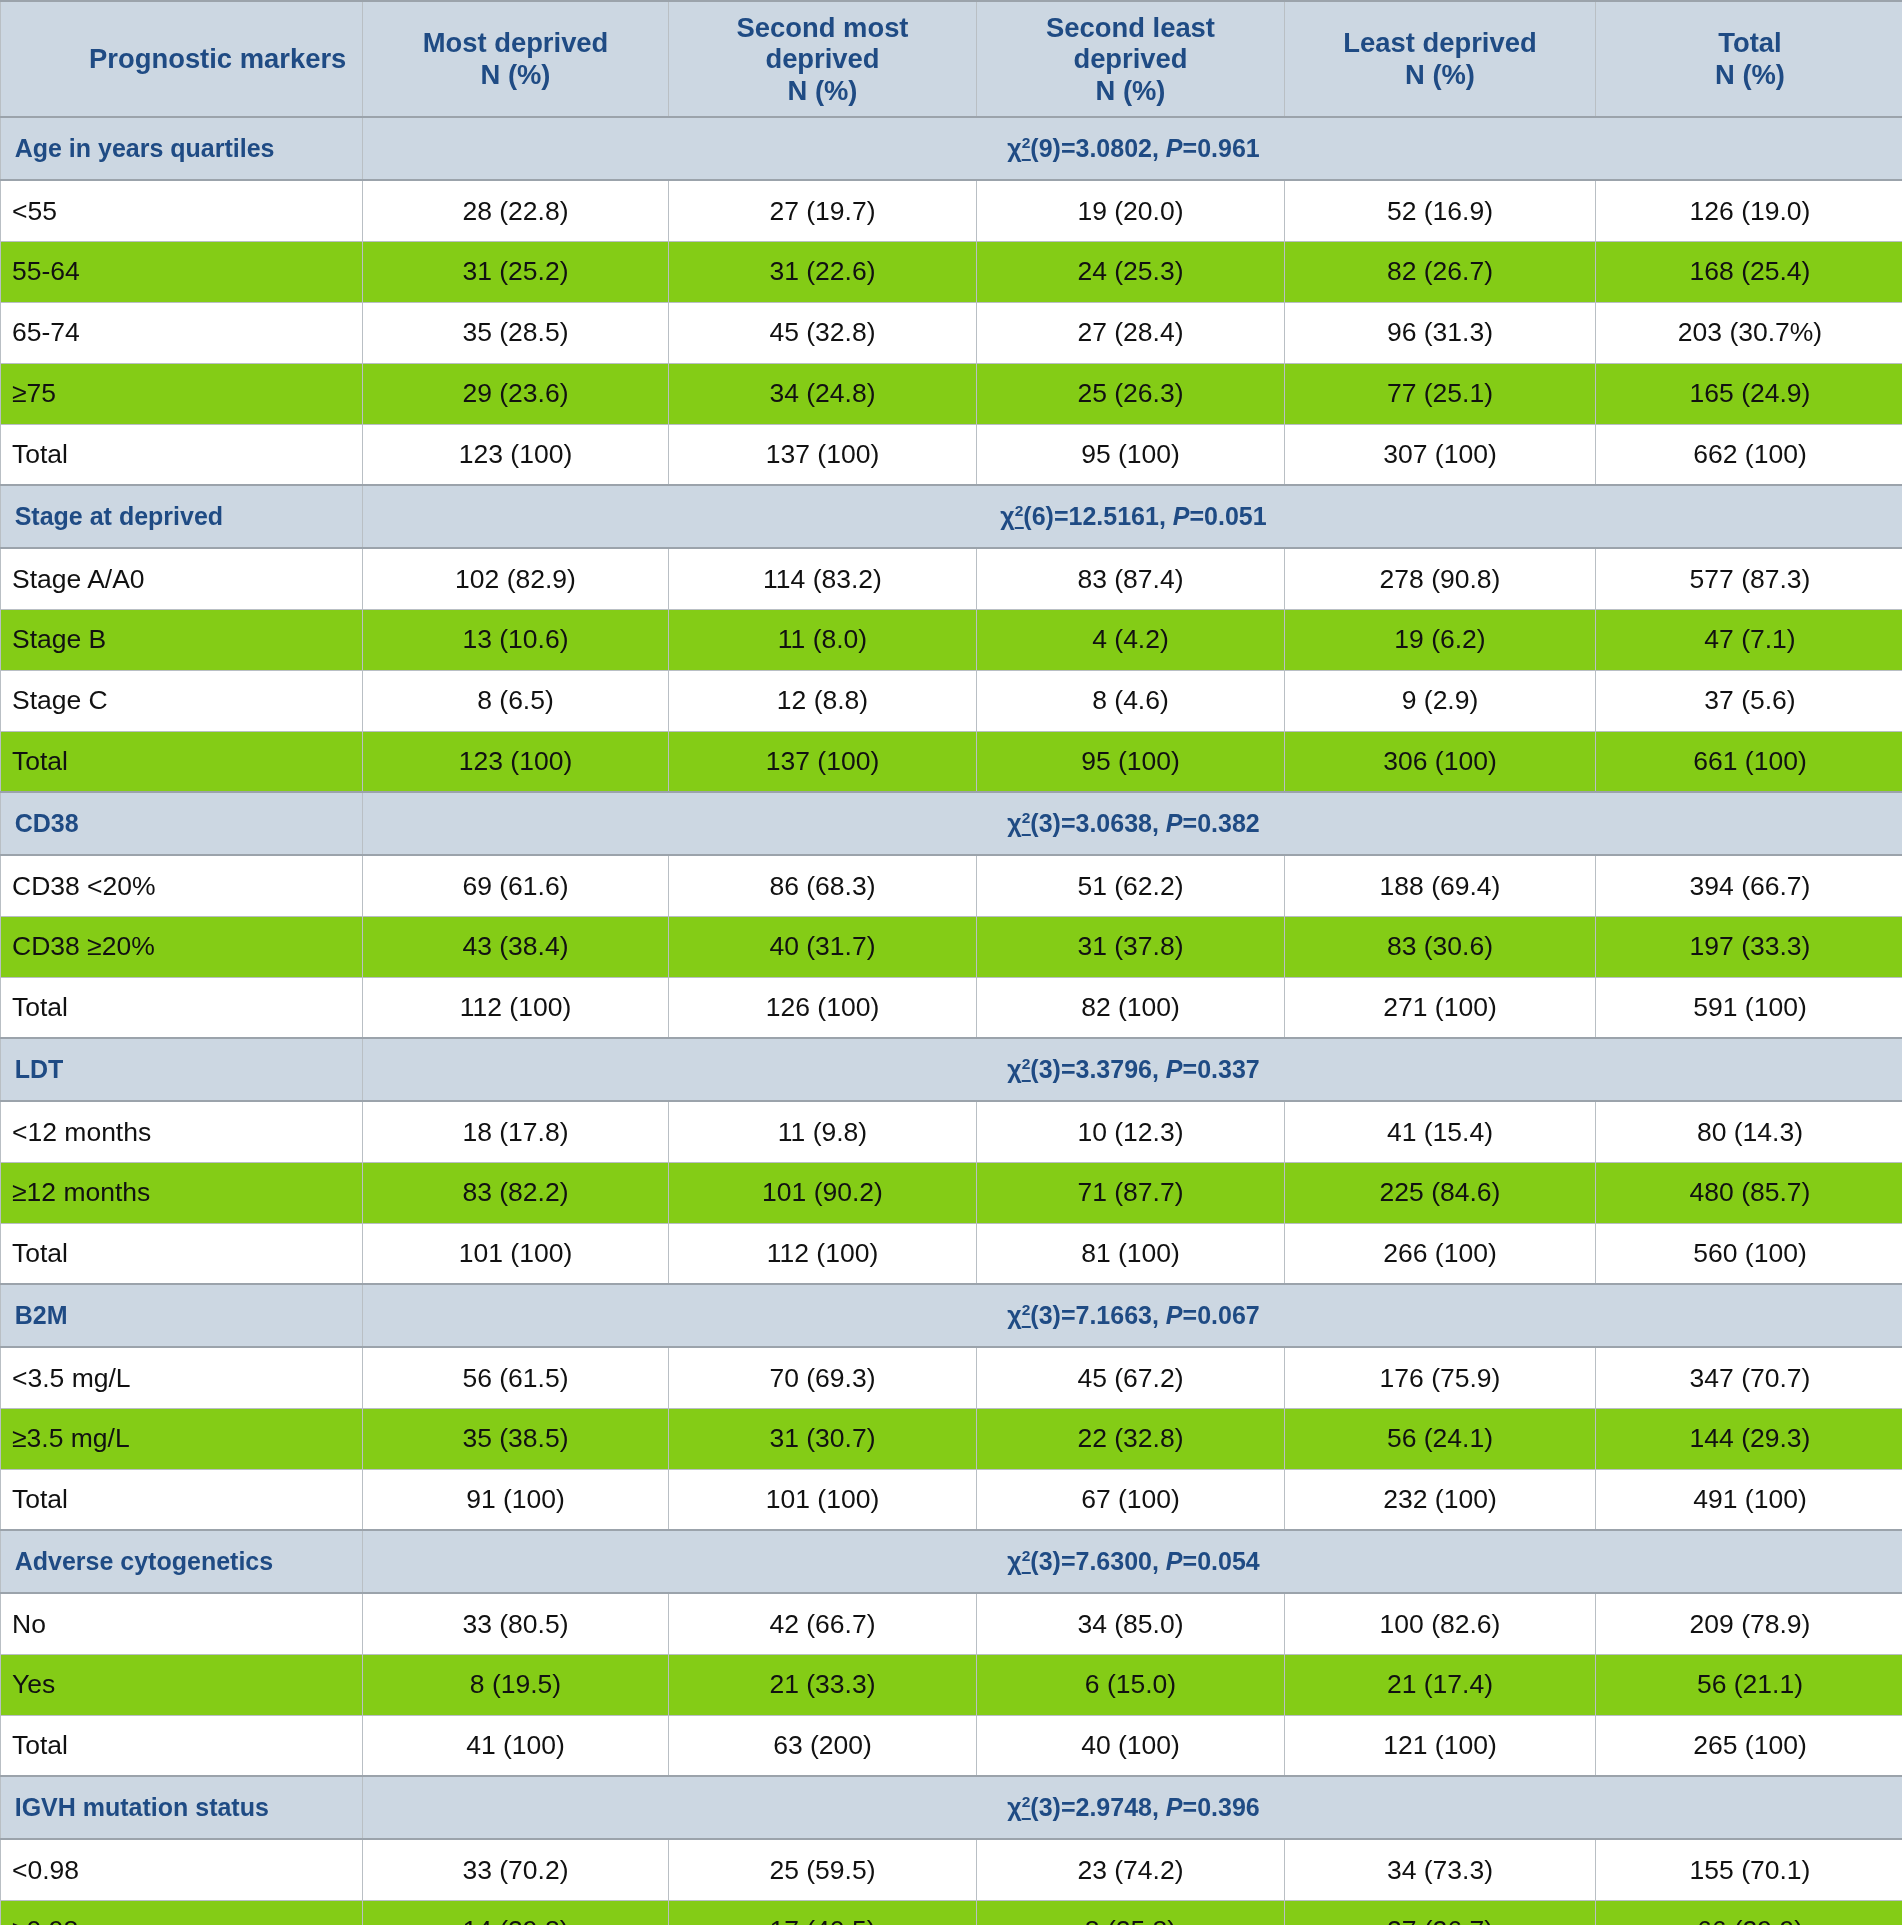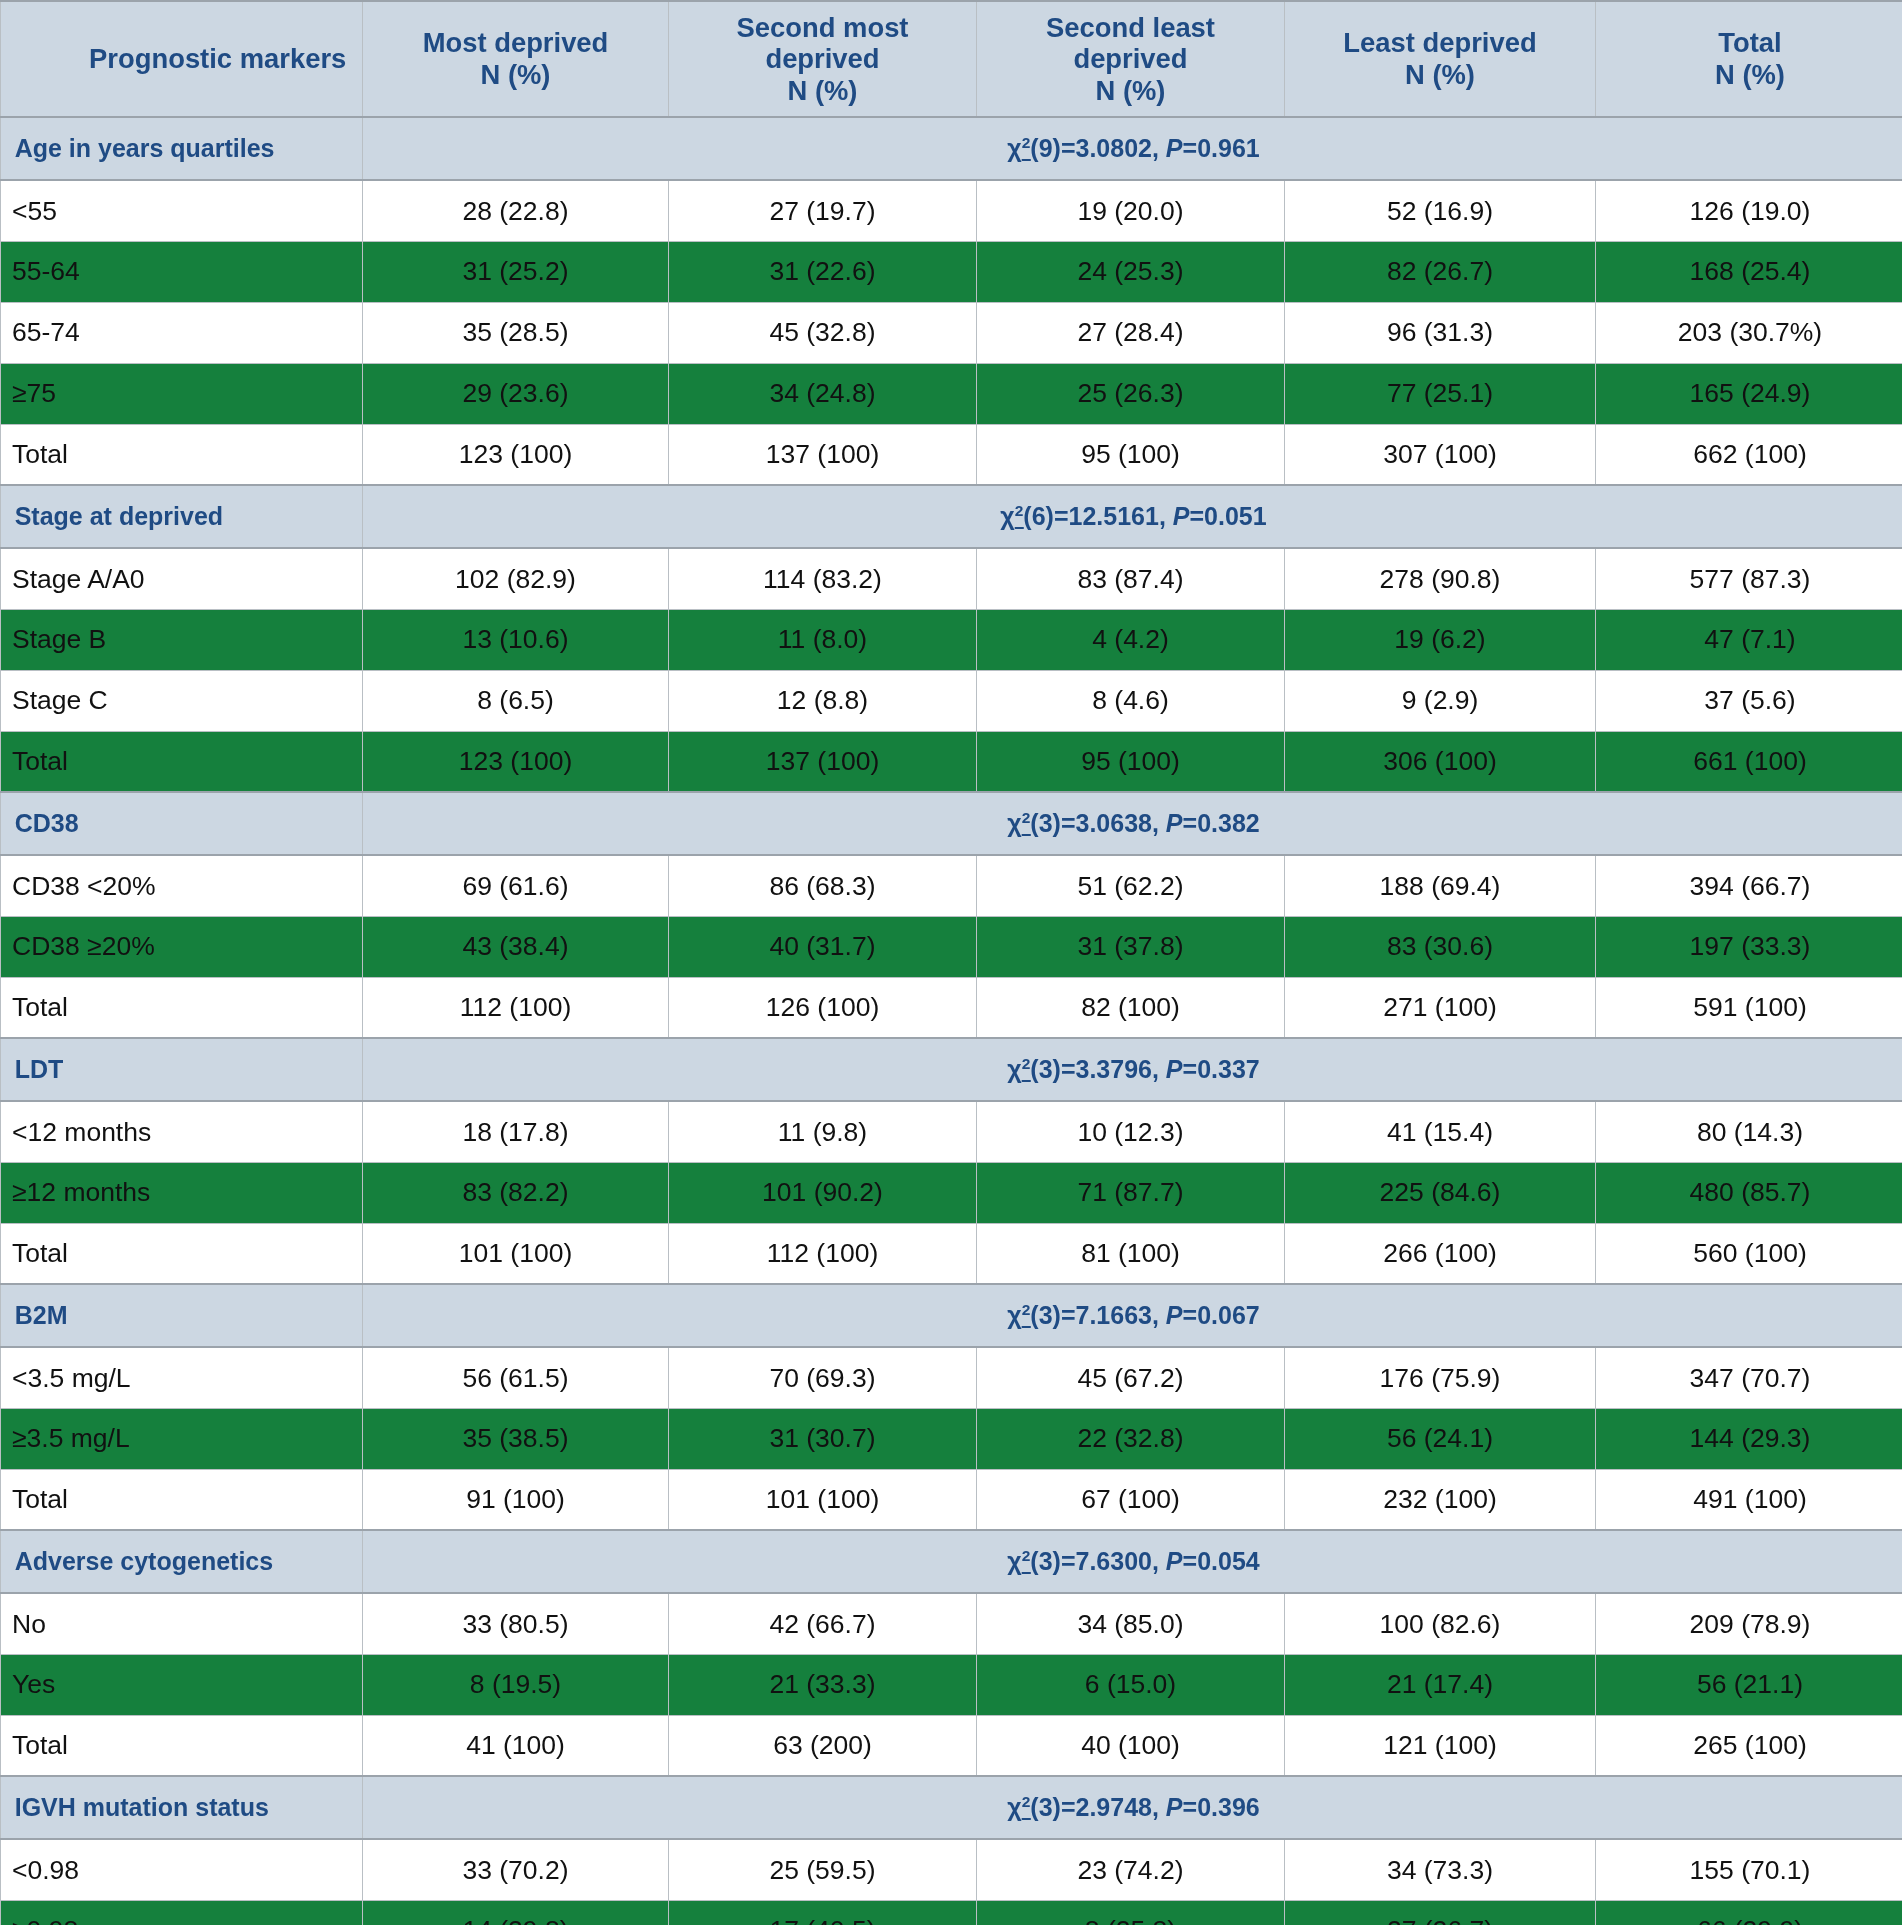--- a/index.html
+++ b/index.html
@@ -85,21 +85,21 @@
     color: #111111;
   }
   tbody tr.data-row td.lbl {
     text-align: left;
     padding-left: 11px;
   }
   tbody tr.data-row td.num {
     text-align: center;
   }
   tbody tr.data-row.alt td {
-    background: #15803d;
+    background: #84cc16;
   }
   tbody tr.data-row.plain td {
     background: #ffffff;
   }
   tbody tr.last-of-block td {
     border-bottom: 2px solid #9ba3ab;
   }
 </style>
 </head>
 <body>

